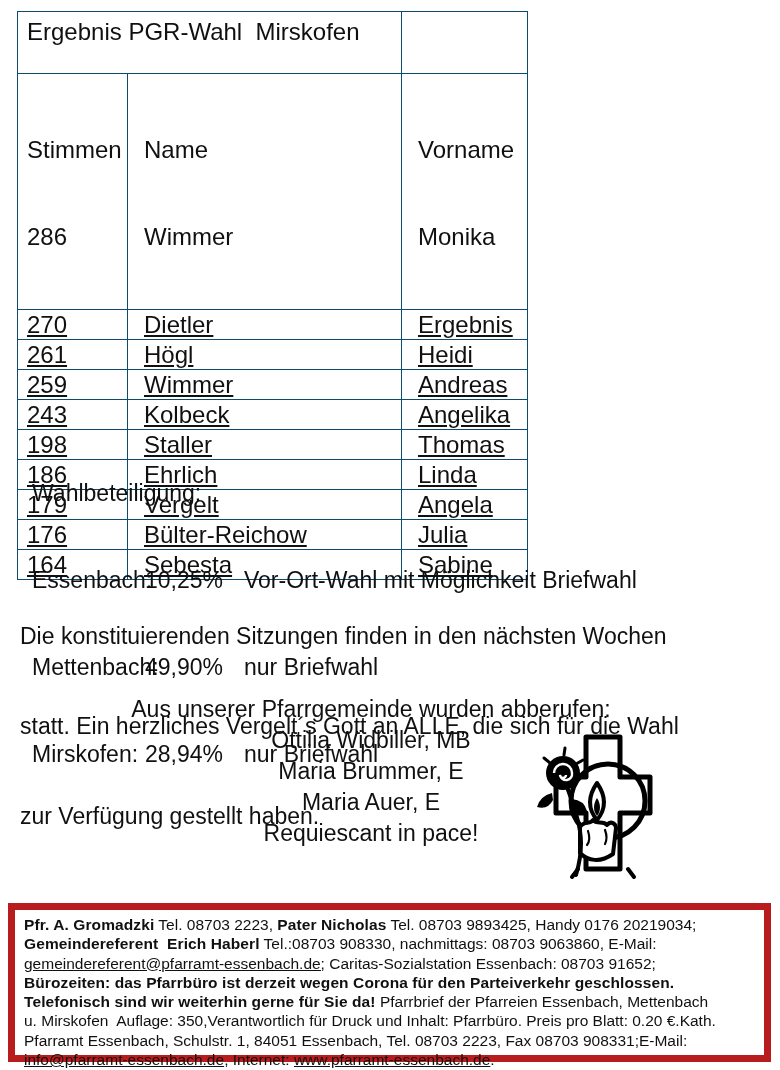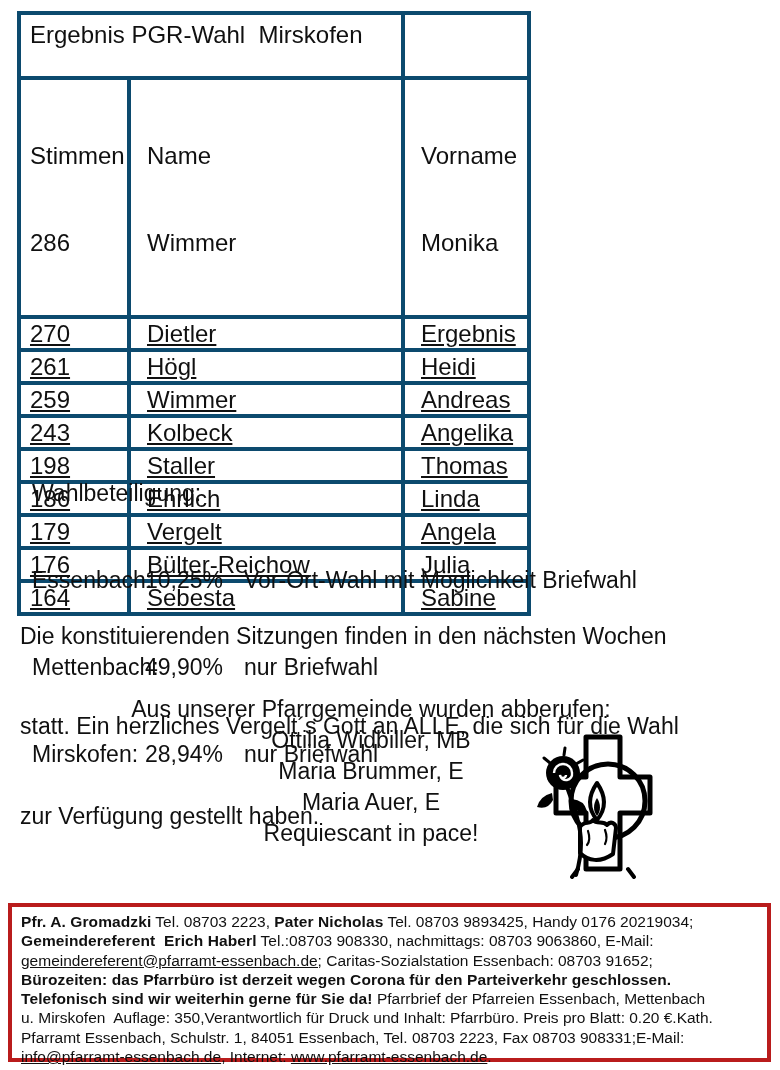--- a/index.html
+++ b/index.html
@@ -12,21 +12,21 @@
     overflow:hidden;
   }
   
   .results{
     position:absolute;left:17px;top:11px;
     border-collapse:collapse;
     table-layout:fixed;
     width:510px;
   }
   .results td{
-    border:4px solid #0c4a6e;
+    border:1px solid #0c4a6e;
     font-size:24px;
     line-height:29px;
     vertical-align:top;
     padding:0 2px 0 9px;
     white-space:pre;
     overflow:hidden;
   }
   .results td.c2,.results td.c3{padding-left:16px;}
   .results tr.r-title td{height:56px;padding-top:5px;}
   .results tr.r-head td{height:56px;padding-top:3px;}
@@ -49,21 +49,21 @@
     text-align:center;
   }
   .art{
     position:absolute;left:530px;top:727px;width:132px;height:152px;
   }
   
   .footer{
     position:absolute;left:8px;top:903px;
     width:763px;height:159px;
     box-sizing:border-box;
-    border:4px solid #b91c1c;
+    border:7px solid #b91c1c;
     padding:5px 8px 0 9px;
     font-size:15.5px;
     line-height:19.3px;
   }
   .fline{white-space:nowrap;}
   .fline span,.fline b{white-space:pre;}
   .fline b{font-weight:700;letter-spacing:0.1px;}
   .u{text-decoration:underline;}
 </style>
 </head>

